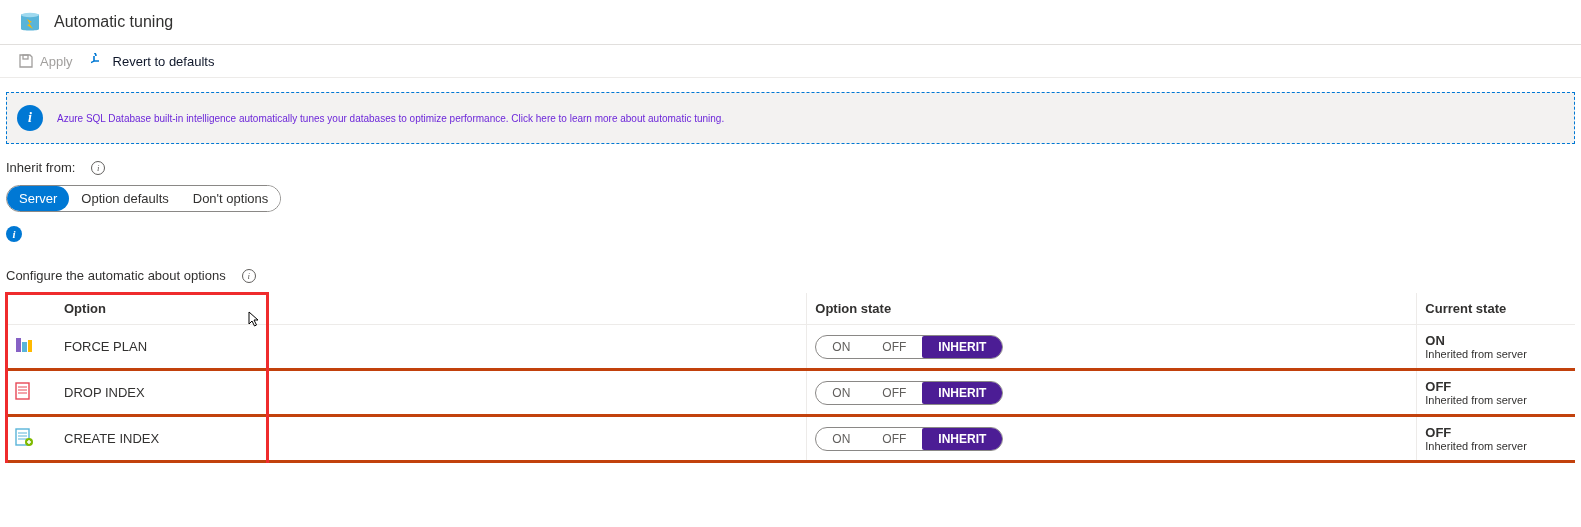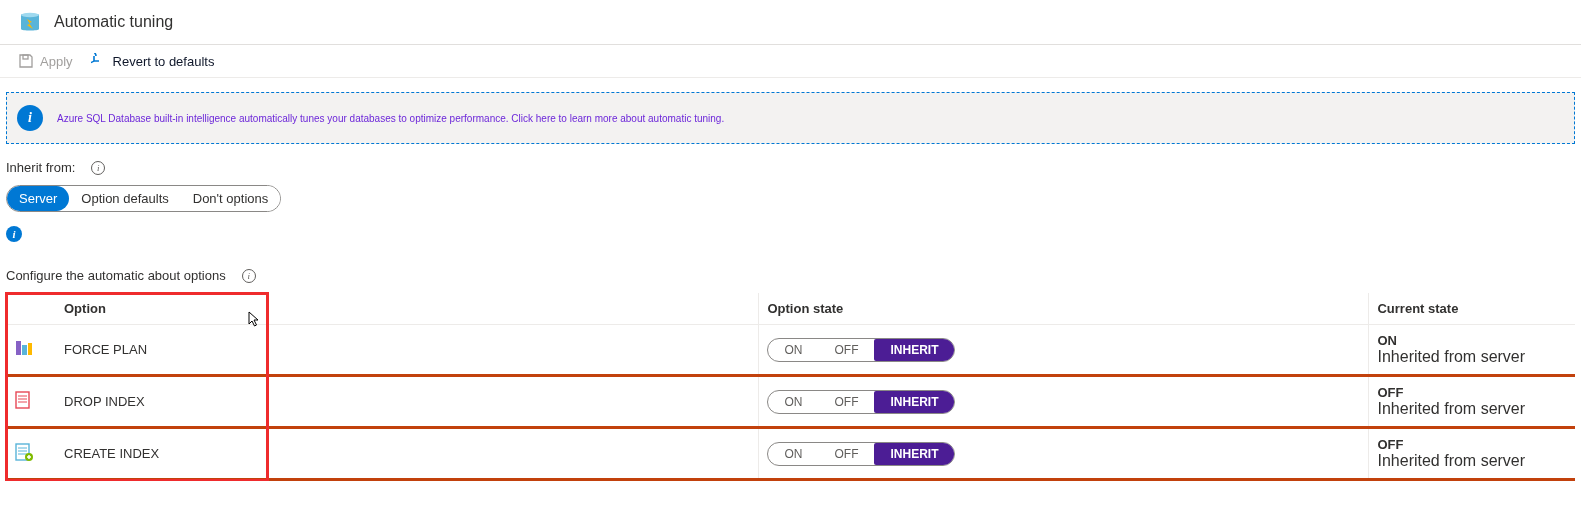--- a/index.html
+++ b/index.html
@@ -136,21 +136,21 @@
       padding:4px 16px;
       font-size:12px;
       color:#605e5c;
       cursor:pointer;
       display:flex;align-items:center;
     }
     .tri-toggle span.sel {
       background:#4c1d95;color:#fff;border-radius:2px;font-weight:600;
     }
     .state-value { font-weight:700; font-size:13px; }
-    .state-source { font-size:16px; color:#323130; }
+    .state-source { font-size:11px; color:#323130; }
     .highlight-box {
       position:absolute;
       top:-1px; left:-1px;
       width: 264px;
       height: 190px;
       border: 3px solid #ef2b2d;
       pointer-events:none;
     }
     .cursor-arrow {
       position:absolute;

